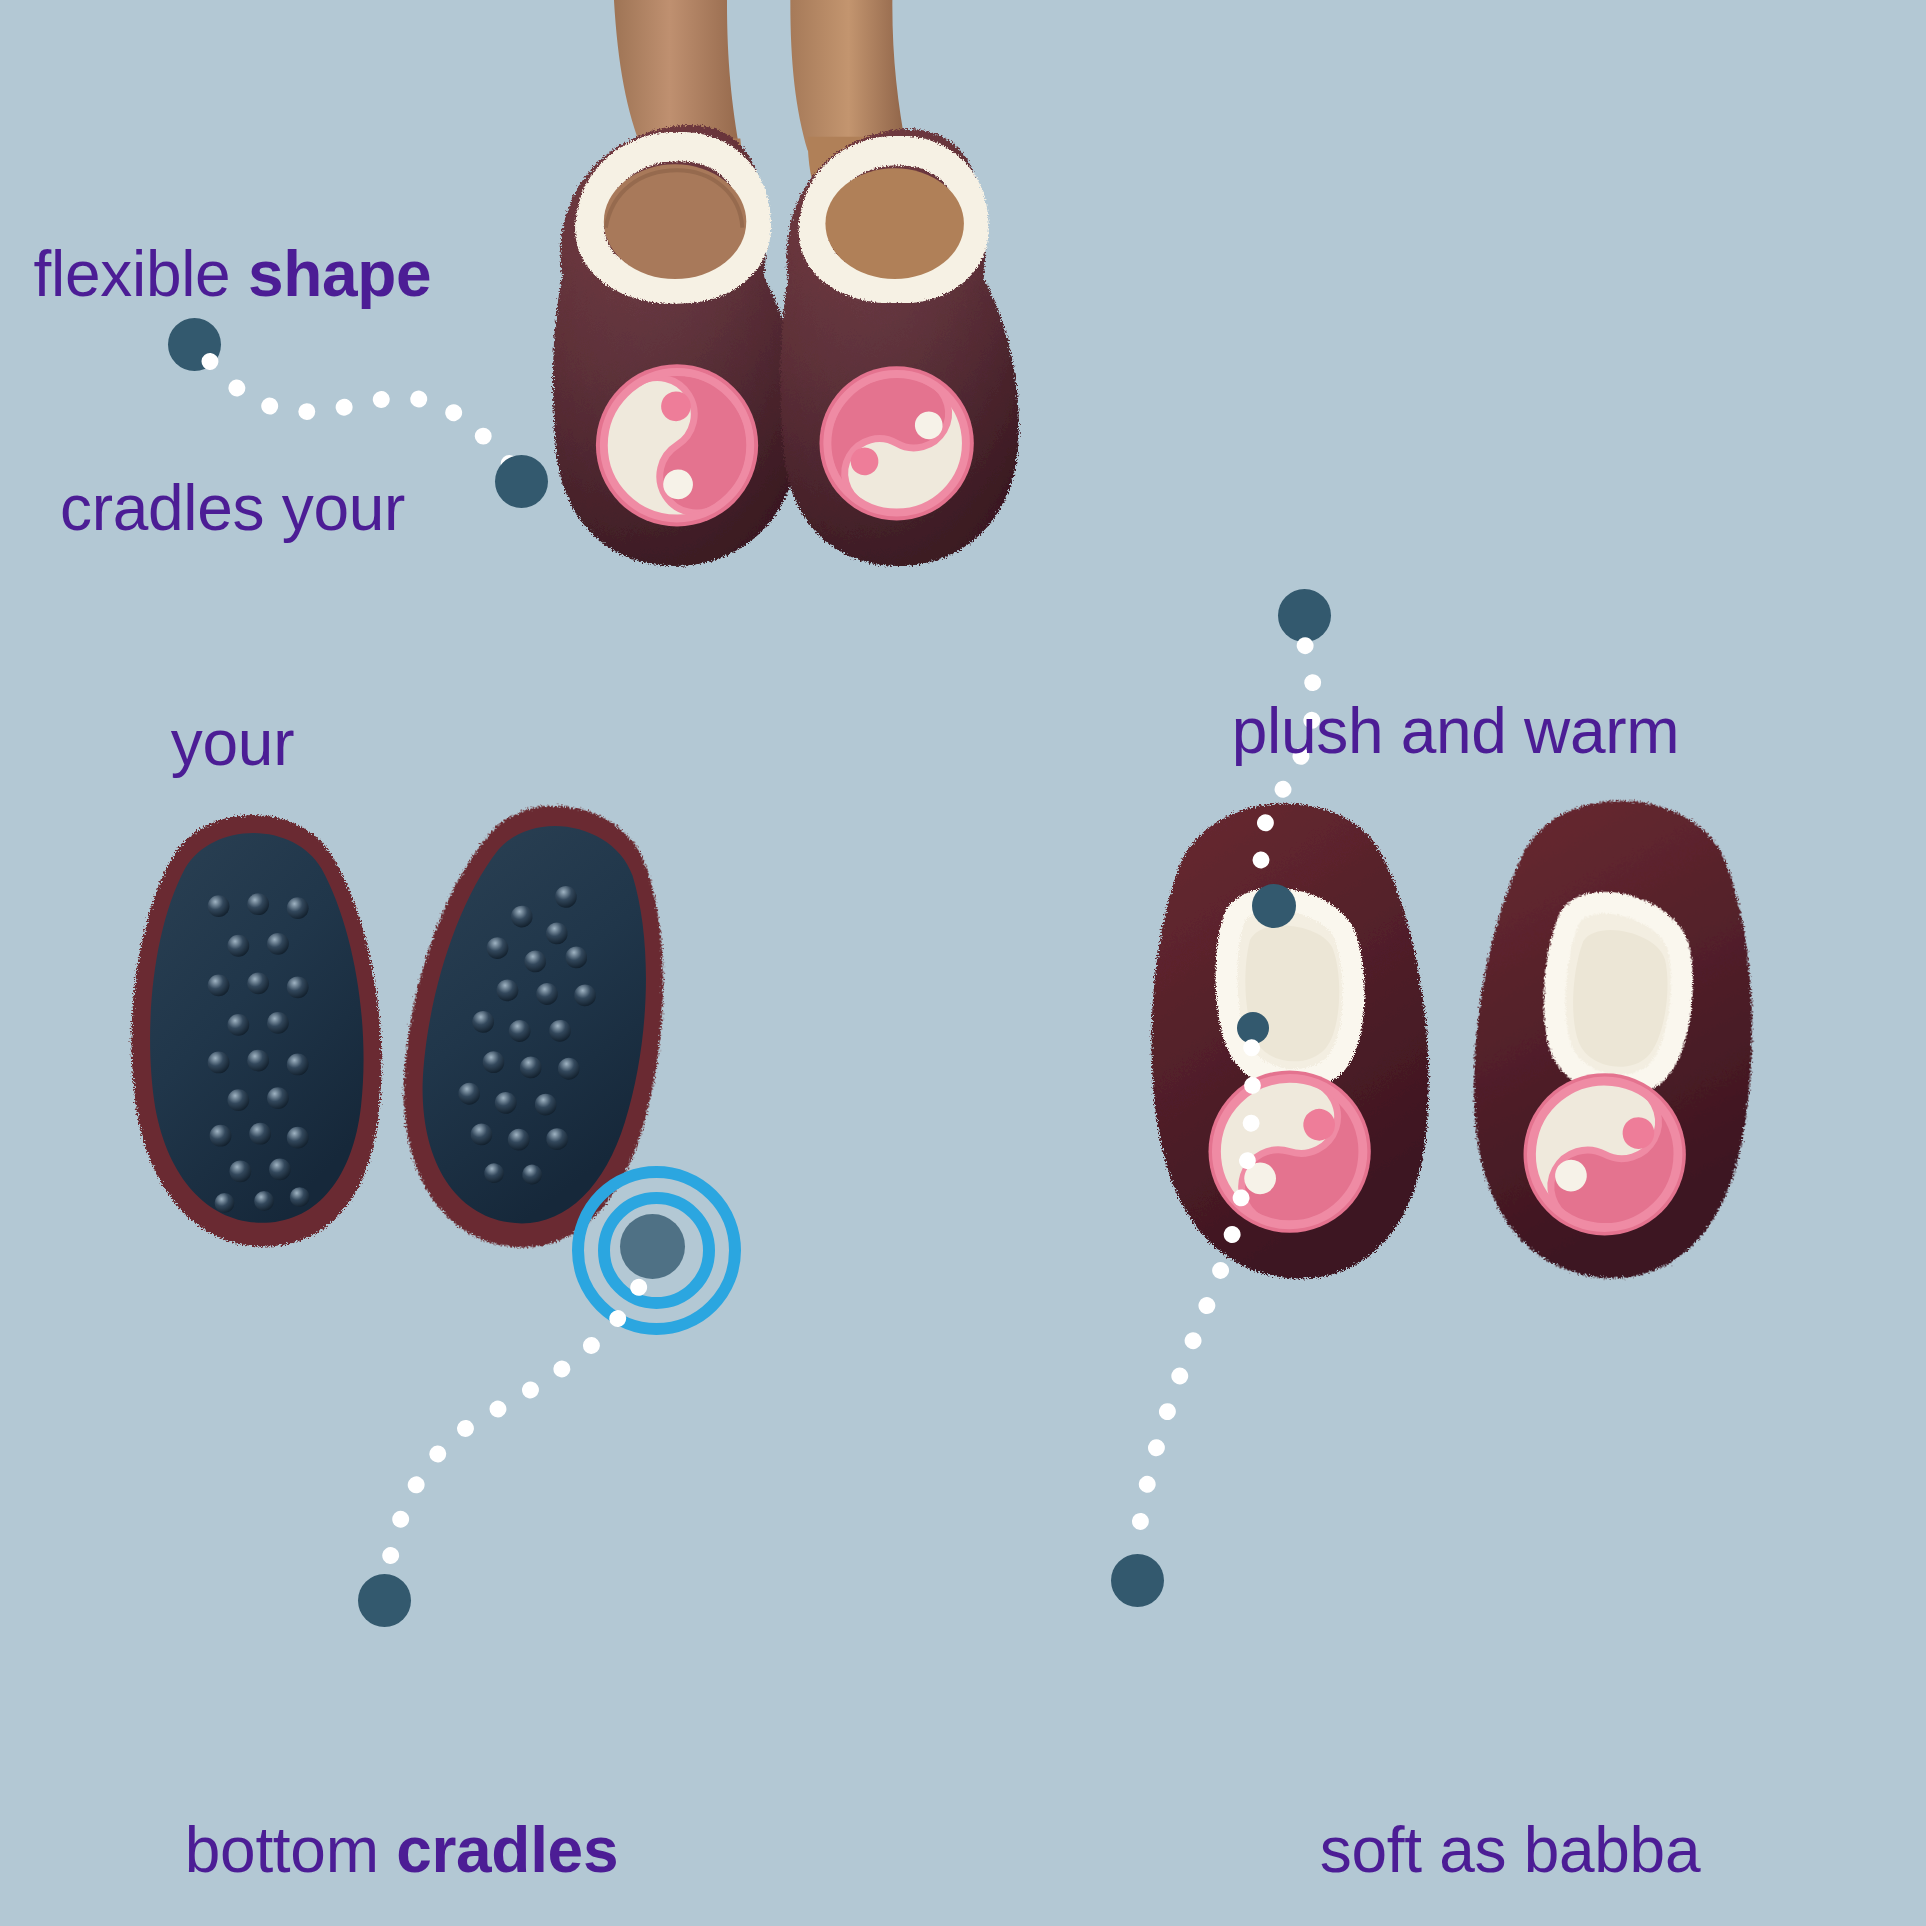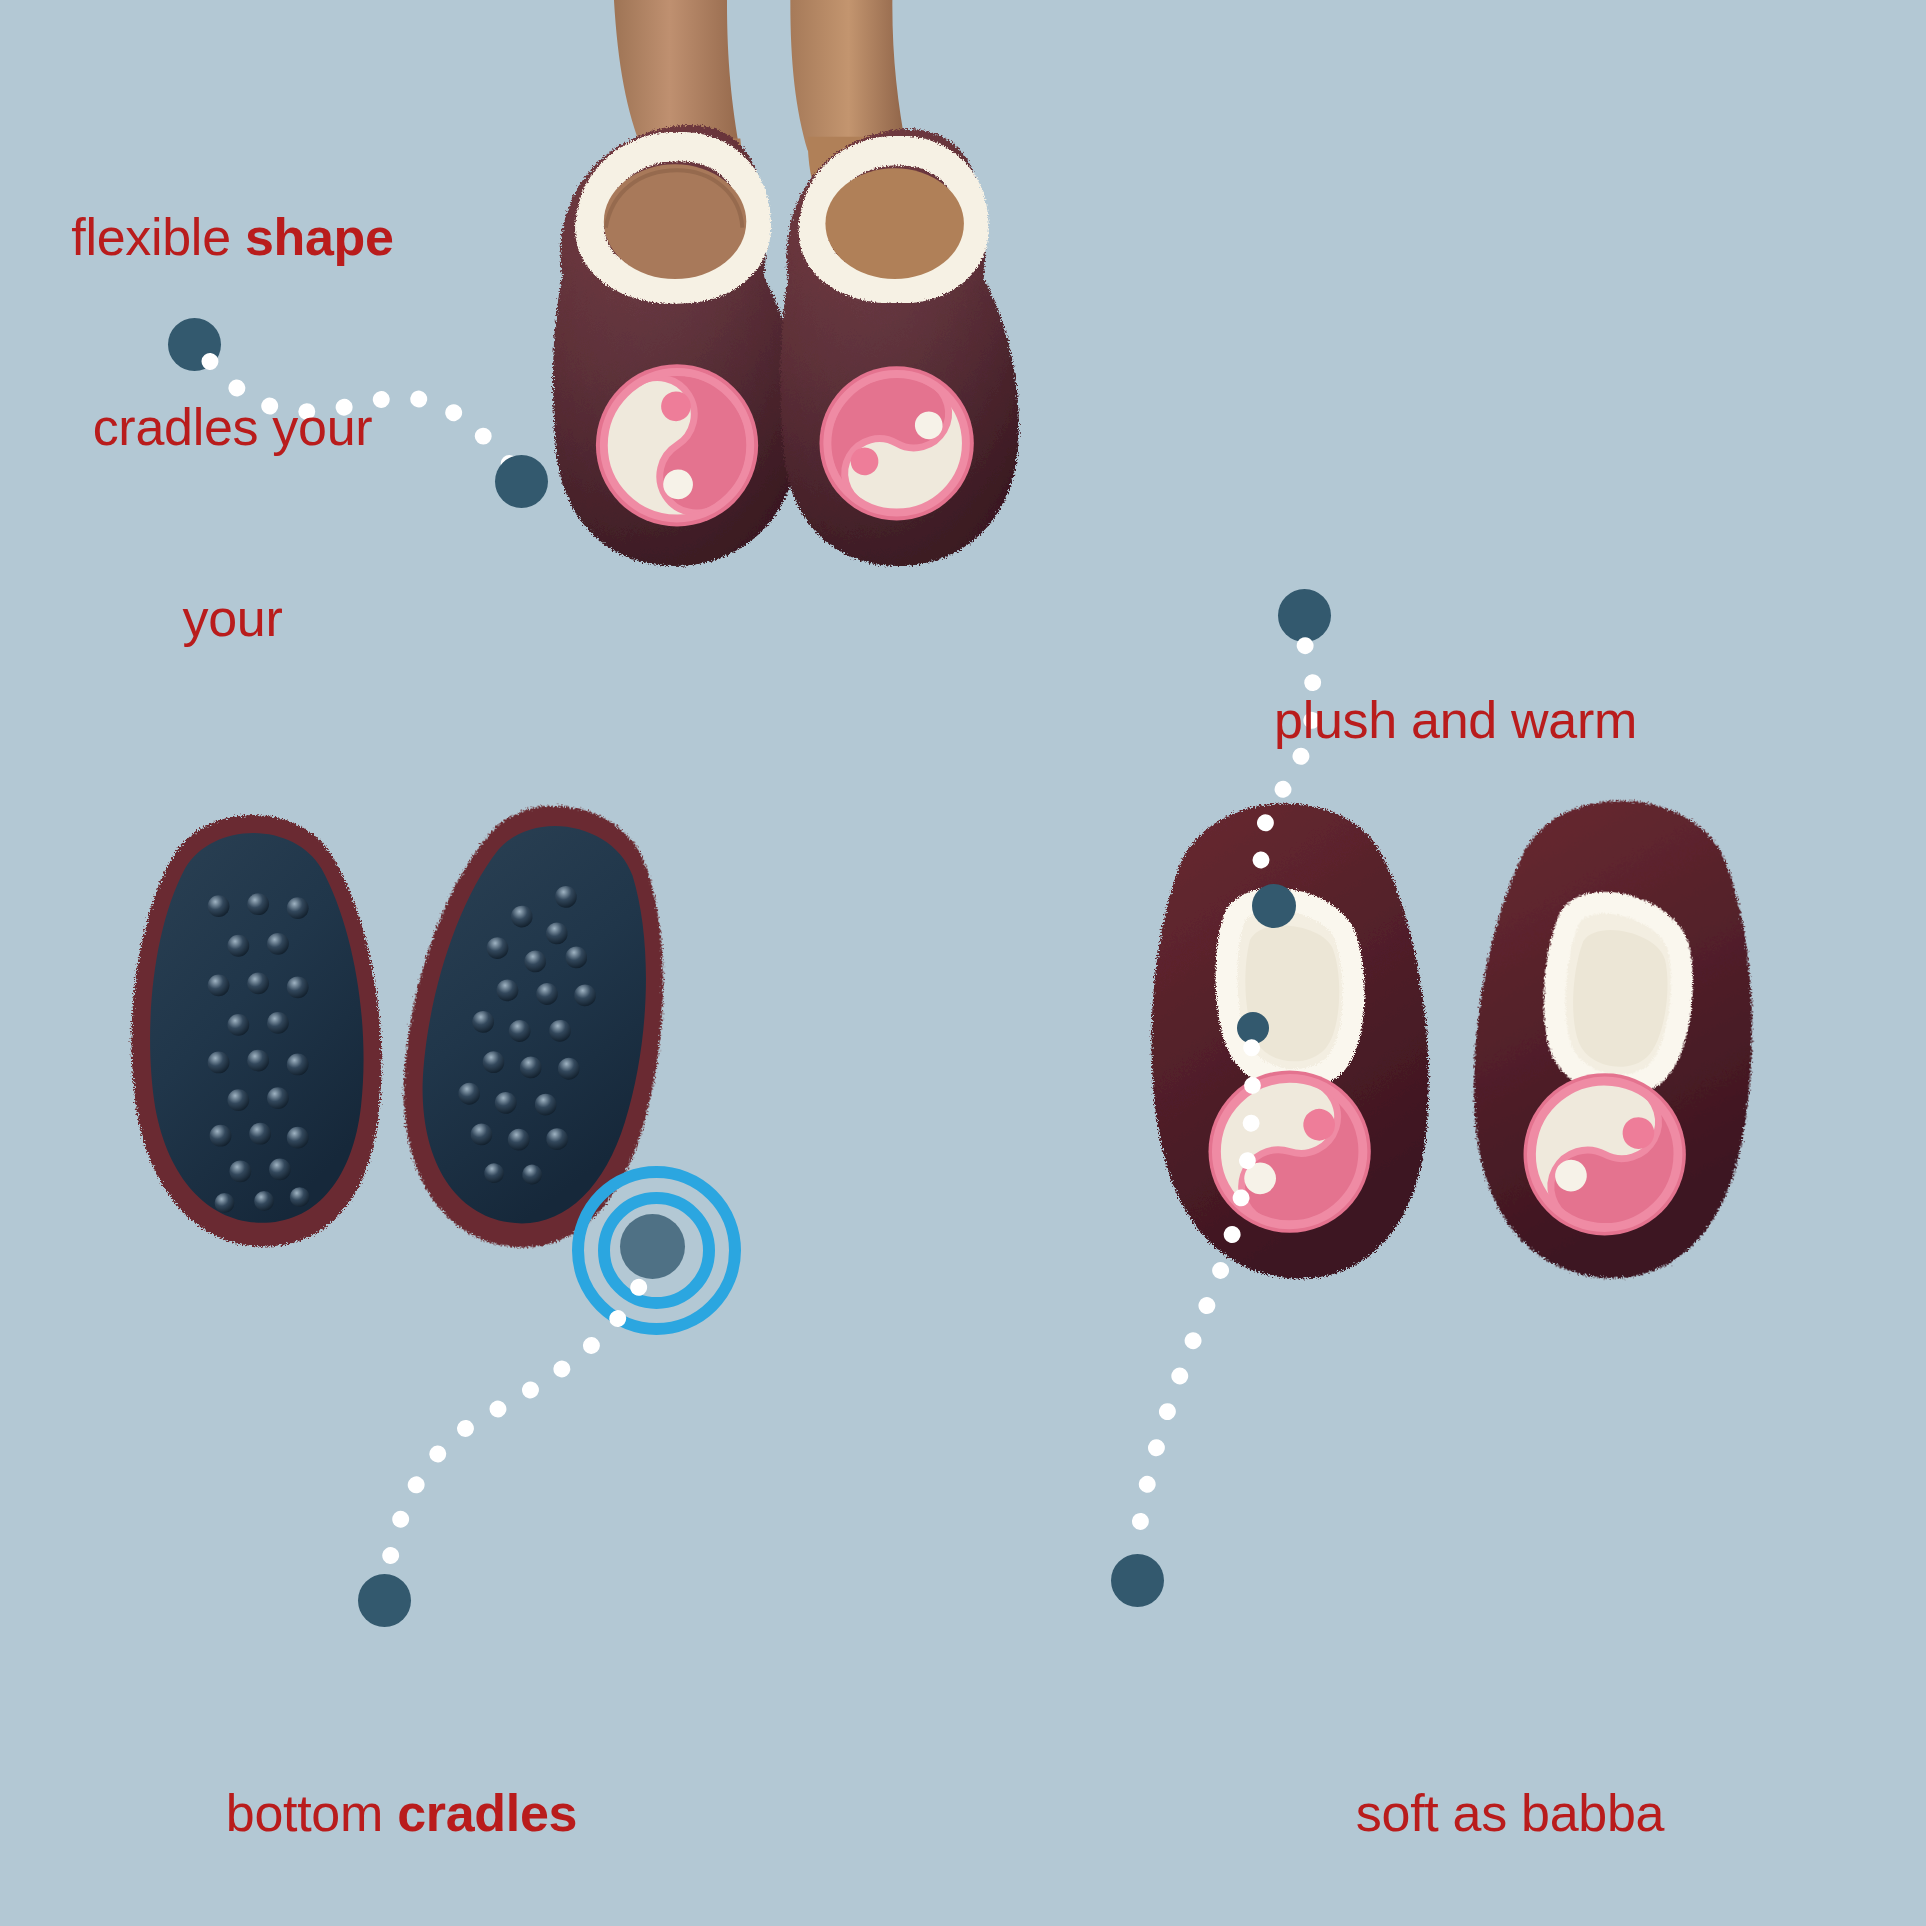--- a/index.html
+++ b/index.html
@@ -8,30 +8,30 @@
     background:#b3c8d4;
     font-family:"Liberation Sans", sans-serif;
     overflow:hidden;
     position:relative;
   }
   #stage{position:absolute;inset:0;width:1927px;height:1927px;}
 
   
   .callout{
     position:absolute;
-    color:#b91c1c;
-    font-size:52px;
+    color:#4c1d95;
+    font-size:64px;
     line-height:1.22;
     letter-spacing:-0.3px;
     font-weight:400;
     white-space:pre;
   }
   .callout b{font-weight:700;}
   .c-tl{left:0;top:79px;width:465px;text-align:center;}
-  .c-tr{left:1010px;top:562px;width:891px;text-align:center;}
+  .c-tr{left:1010px;top:536px;width:891px;text-align:center;}
   .c-bl{left:40px;top:1655px;width:723px;text-align:center;}
   .c-br{left:1119px;top:1655px;width:782px;text-align:center;}
 
   
   .anchor{position:absolute;border-radius:50%;background:#33596e;}
   .trail{position:absolute;overflow:visible;pointer-events:none;}
   .trail path{fill:none;stroke:#ffffff;stroke-width:17;
     stroke-linecap:round;stroke-dasharray:0.1 38;}
 
   

